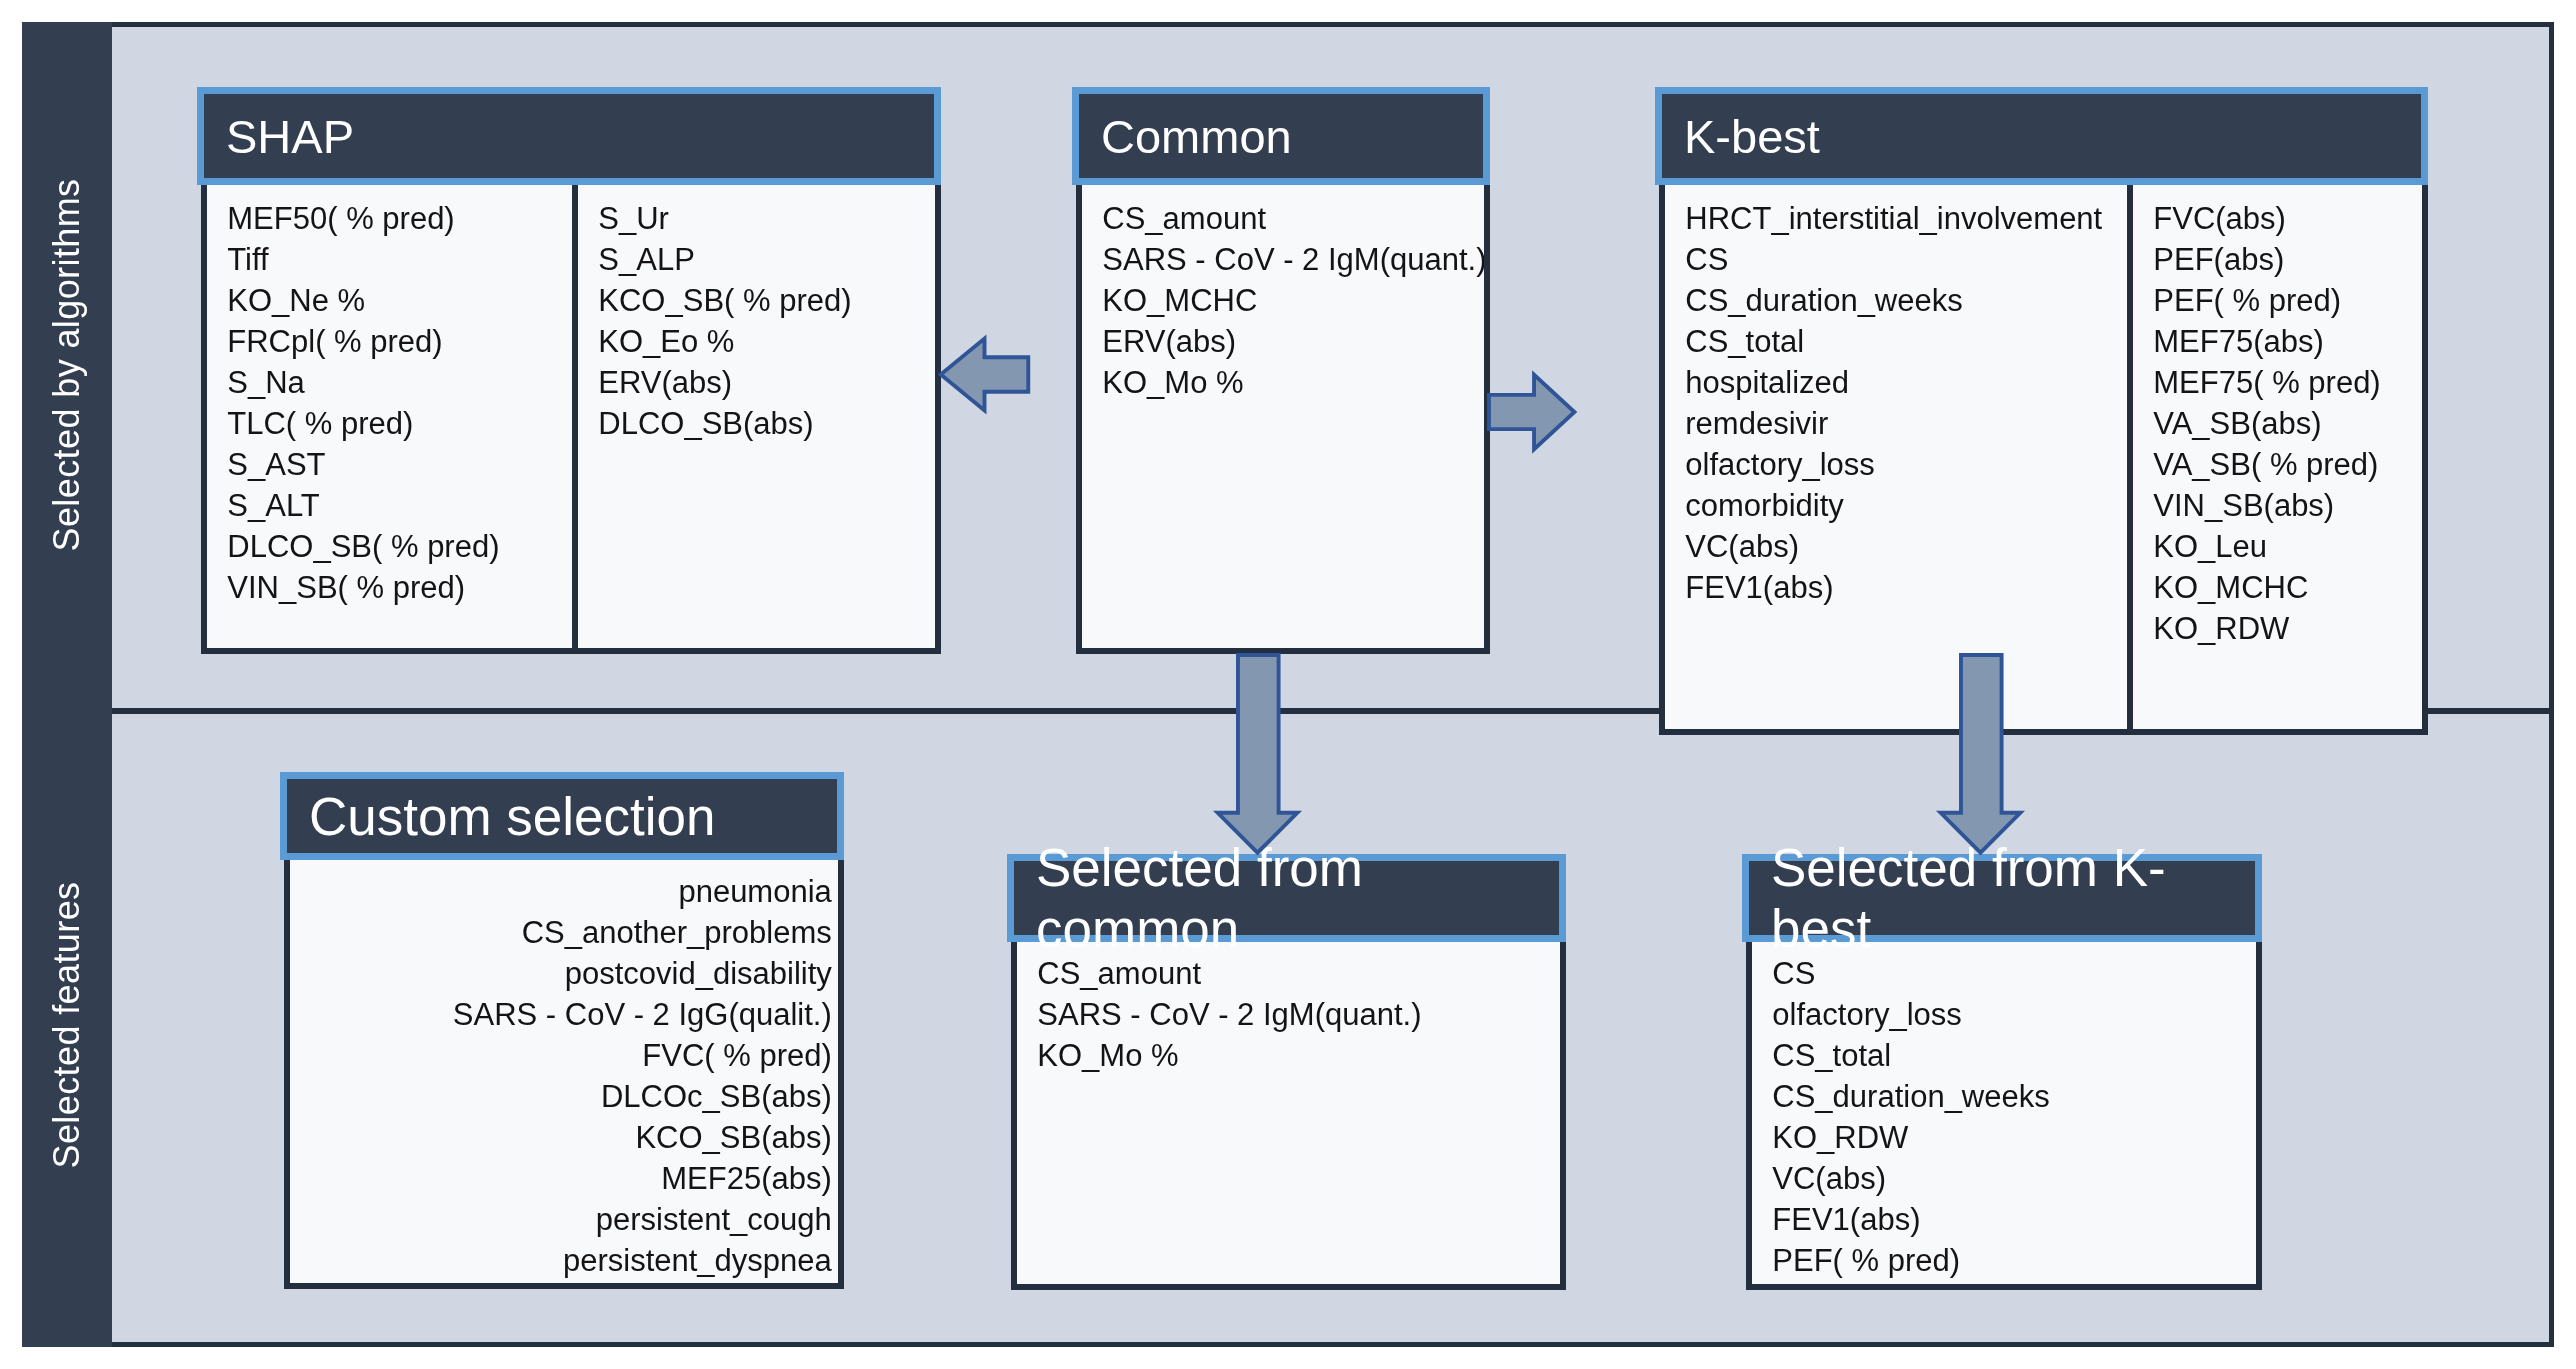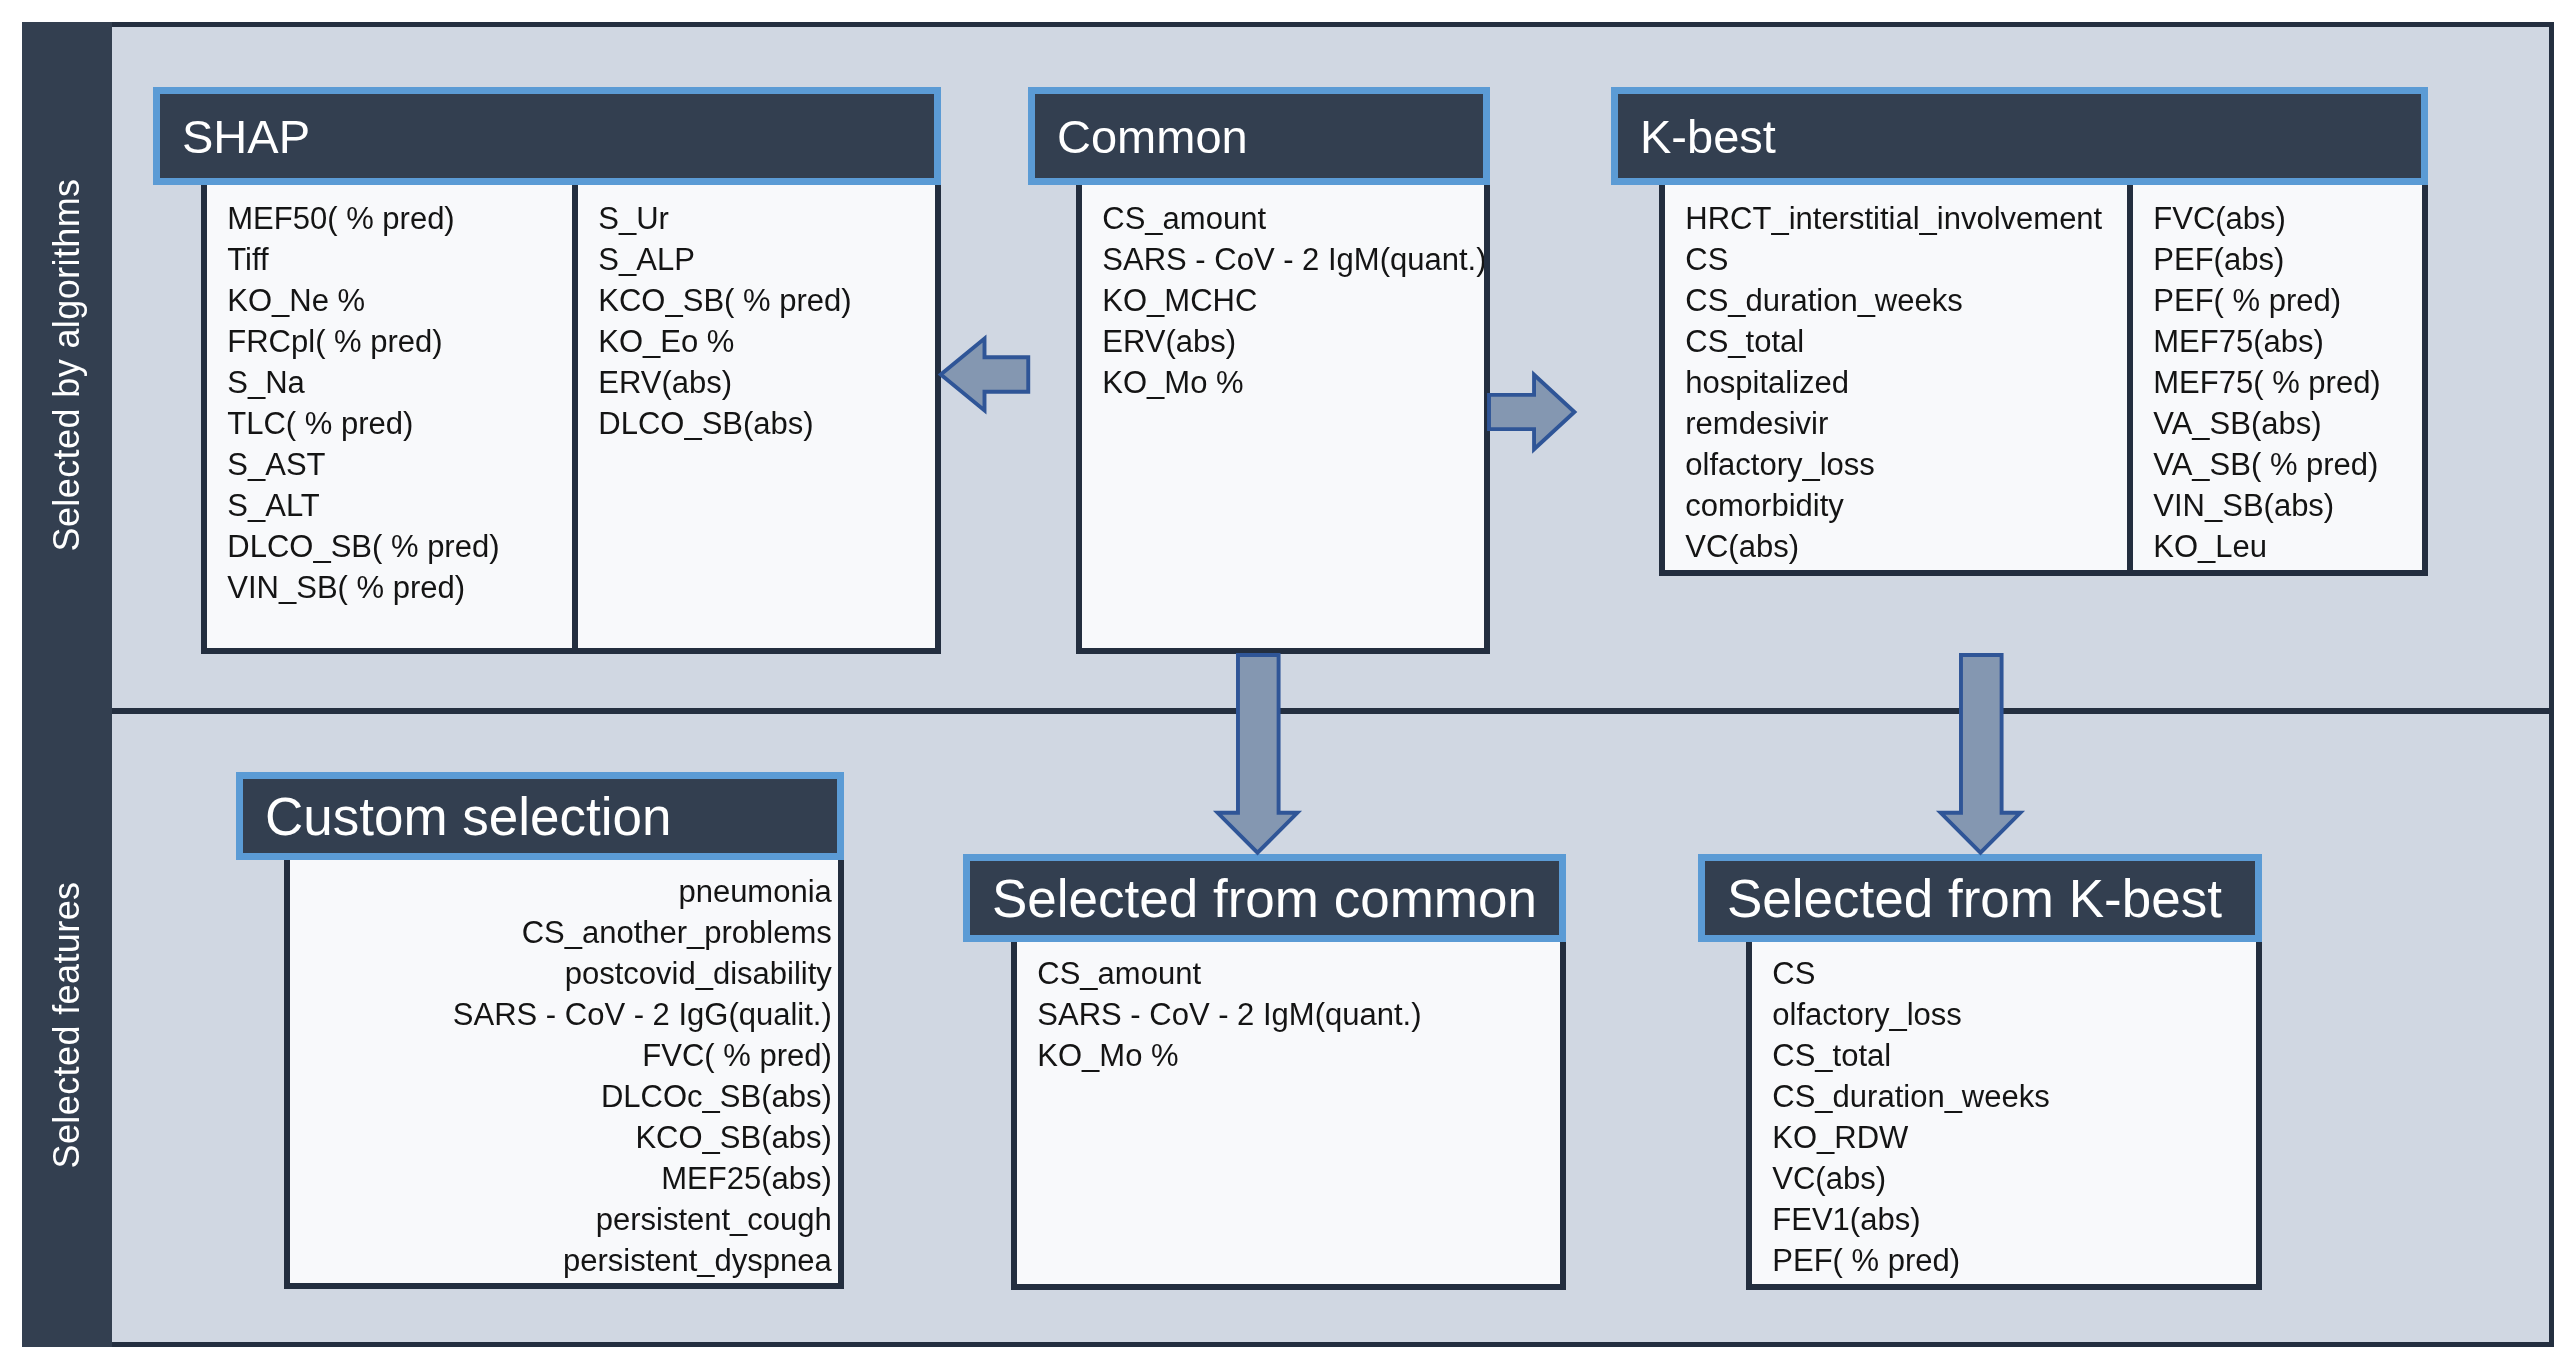--- a/index.html
+++ b/index.html
@@ -23,21 +23,21 @@
     transform:rotate(-90deg); white-space:nowrap; color:#ffffff;
     font-size:36px; letter-spacing:0.4px;
   }
   .h-divider {
     position:absolute; left:22px; top:708px; width:2532px; height:6.2px;
     background:#242f40; z-index:2;
   }
   .box { position:absolute; z-index:4; }
   .box-title {
     box-sizing:border-box; background:#333f50; border:7px solid #5b9bd5;
-    color:#ffffff; display:flex; align-items:center; padding-left:22px;
+    color:#ffffff; display:flex; align-items:center; padding-left:22px;margin-left:44px;
   }
   .box-title.tall { height:98px; font-size:47px; }
   .box-title.short { height:88px; font-size:53px; }
   .box-body {
     box-sizing:border-box; background:#f8f9fb; border:6.2px solid #232e3f; border-top:none;
     display:flex; flex-direction:row; align-items:stretch;margin-left:48px;
   }
   .col {
     box-sizing:border-box; padding:12.5px 6.2px 0 20.3px; overflow:hidden;
   }
@@ -48,21 +48,21 @@
   }
   svg.arrow { position:absolute; z-index:5; overflow:visible; }
   
   #box-shap   { left:153px;  top:87px; width:788px; }
   #box-shap .box-body { height:469px; }
   #box-shap .col.c0 { width:365px; } #box-shap .col.c1 { flex:1; }
   #box-common { left:1028px; top:87px; width:462px; }
   #box-common .box-body { height:469px; }
   #box-common .col.c0 { width:100%; }
   #box-kbest  { left:1611px; top:87px; width:817px; }
-  #box-kbest .box-body { height:391px; }
+  #box-kbest .box-body { height:550px; }
   #box-kbest .col.c0 { width:462px; } #box-kbest .col.c1 { flex:1; }
   #box-custom { left:236px; top:772px; width:608px; }
   #box-custom .box-body { height:429px; }
   #box-custom .col.c0 { width:100%;text-align:right; }
   #box-selcommon { left:963px; top:854px; width:603px; }
   #box-selcommon .box-body { height:348px; }
   #box-selcommon .col.c0 { width:100%; }
   #box-selkbest { left:1698px; top:854px; width:564px; }
   #box-selkbest .box-body { height:348px; }
   #box-selkbest .col.c0 { width:100%; }

